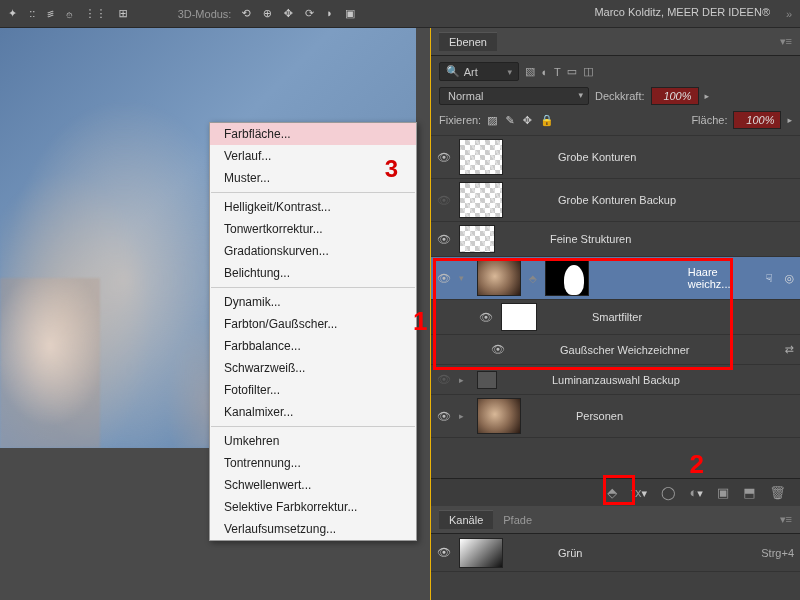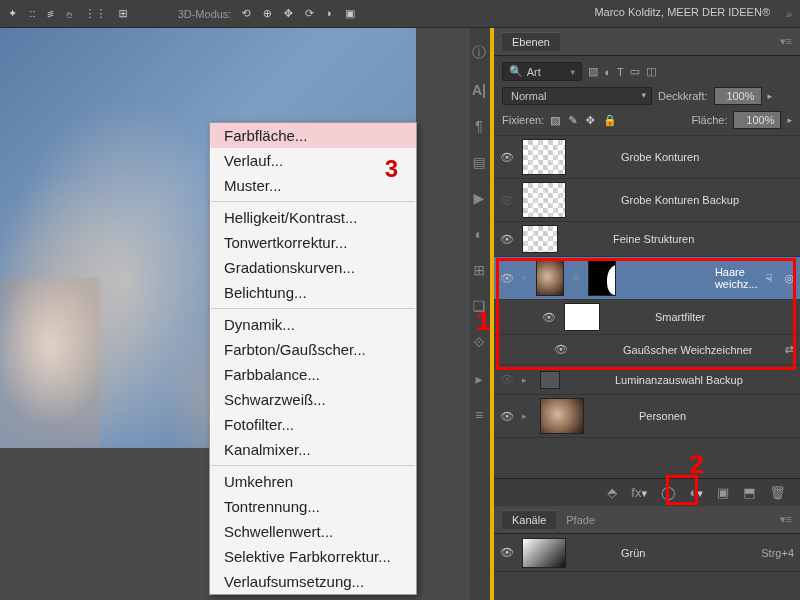--- a/index.html
+++ b/index.html
@@ -20,45 +20,45 @@
     radial-gradient(ellipse 150px 250px at 15% 70%, rgba(210,180,150,.5), transparent 60%),
     radial-gradient(ellipse 180px 280px at 85% 75%, rgba(225,205,185,.5), transparent 60%),
     radial-gradient(ellipse 60px 120px at 50% 90%, rgba(200,170,150,.4), transparent 70%);
     filter: blur(2px);
   }
   .canvas::after { content:""; position:absolute; left: 0; top: 250px; width: 100px; height: 170px;
     background: radial-gradient(ellipse 70px 100px at 50% 40%, rgba(235,215,200,.85), rgba(180,150,130,.3) 80%); filter: blur(1px); }
   
   
   .ctxmenu { position: absolute; left: 209px; top: 122px; width: 208px; background: #f4f4f4; border: 1px solid #999; box-shadow: 2px 2px 6px rgba(0,0,0,.4); }
-  .ctxmenu .item { padding: 4px 14px; color: #222; font-size: 15px; cursor: default; }
+  .ctxmenu .item { padding: 4px 14px; color: #222; font-size: 12px; cursor: default; }
   .ctxmenu .item.hl { background: #f4cfd4; }
   .ctxmenu .sep { height: 1px; background: #ccc; margin: 3px 1px; }
   .ctxmenu .annot { position: absolute; right: 18px; top: 32px; color: #d40000; font-size: 24px; font-weight: bold; }
   
   
   .rstack { position: absolute; top: 28px; right: 310px; width: 22px; display: flex; flex-direction: column; align-items: center; gap: 20px; padding-top: 16px; }
   .rstack span { color: #888; font-size: 14px; }
   
   
-  .panels { position: absolute; top: 28px; right: 0; width: 310px; bottom: 0; background: #404040; border-left: 4px solid #eab308; }
+  .panels { position: absolute; top: 28px; right: 0; width: 370px; bottom: 0; background: #404040; border-left: 1px solid #eab308; }
   .panel-tab { background: #484848; border-bottom: 1px solid #222; padding: 4px 8px; display: flex; align-items: center; }
   .panel-tab .tab { background: #3a3a3a; padding: 3px 10px; border-top: 1px solid #555; color: #ddd; }
   .panel-tab .fly { margin-left: auto; color: #888; }
   
   .panel-controls { padding: 6px 8px; background: #404040; border-bottom: 1px solid #333; }
   .row { display: flex; align-items: center; gap: 6px; margin-bottom: 6px; }
   .row:last-child { margin-bottom: 0; }
   .search { display: flex; align-items: center; background: #2d2d2d; border: 1px solid #222; border-radius: 2px; padding: 2px 6px; width: 80px; }
   .search span:first-child { color: #888; margin-right: 4px; }
   .icn { color: #aaa; cursor: pointer; }
   .select { background: #333; border: 1px solid #222; padding: 2px 18px 2px 8px; border-radius: 2px; position: relative; width: 150px; color: #ddd; }
   .select::after { content:"▾"; position:absolute; right:5px; top:2px; color:#aaa; font-size:9px; }
   .lbl { color: #bbb; }
-  .valbox { background: #737373; border: 1px solid #222; padding: 2px 6px; width: 48px; text-align: right; color: #ddd; }
+  .valbox { background: #7f1d1d; border: 1px solid #222; padding: 2px 6px; width: 48px; text-align: right; color: #ddd; font-style: italic; }
   .lockicons { display: flex; gap: 8px; color: #888; }
   
   
   .layers { background: #404040; }
   .layer { display: flex; align-items: center; min-height: 42px; border-bottom: 1px solid #333; padding: 3px 6px; gap: 8px; position: relative; }
   .layer.short { min-height: 30px; }
   .layer .eye { width: 14px; text-align: center; color: #bbb; }
   .layer .disclose { width: 10px; color: #888; font-size: 9px; }
   .thumb { width: 44px; height: 36px; background: #555; border: 1px solid #222; background-image:
     linear-gradient(45deg,#ccc 25%,transparent 25%),linear-gradient(-45deg,#ccc 25%,transparent 25%),

